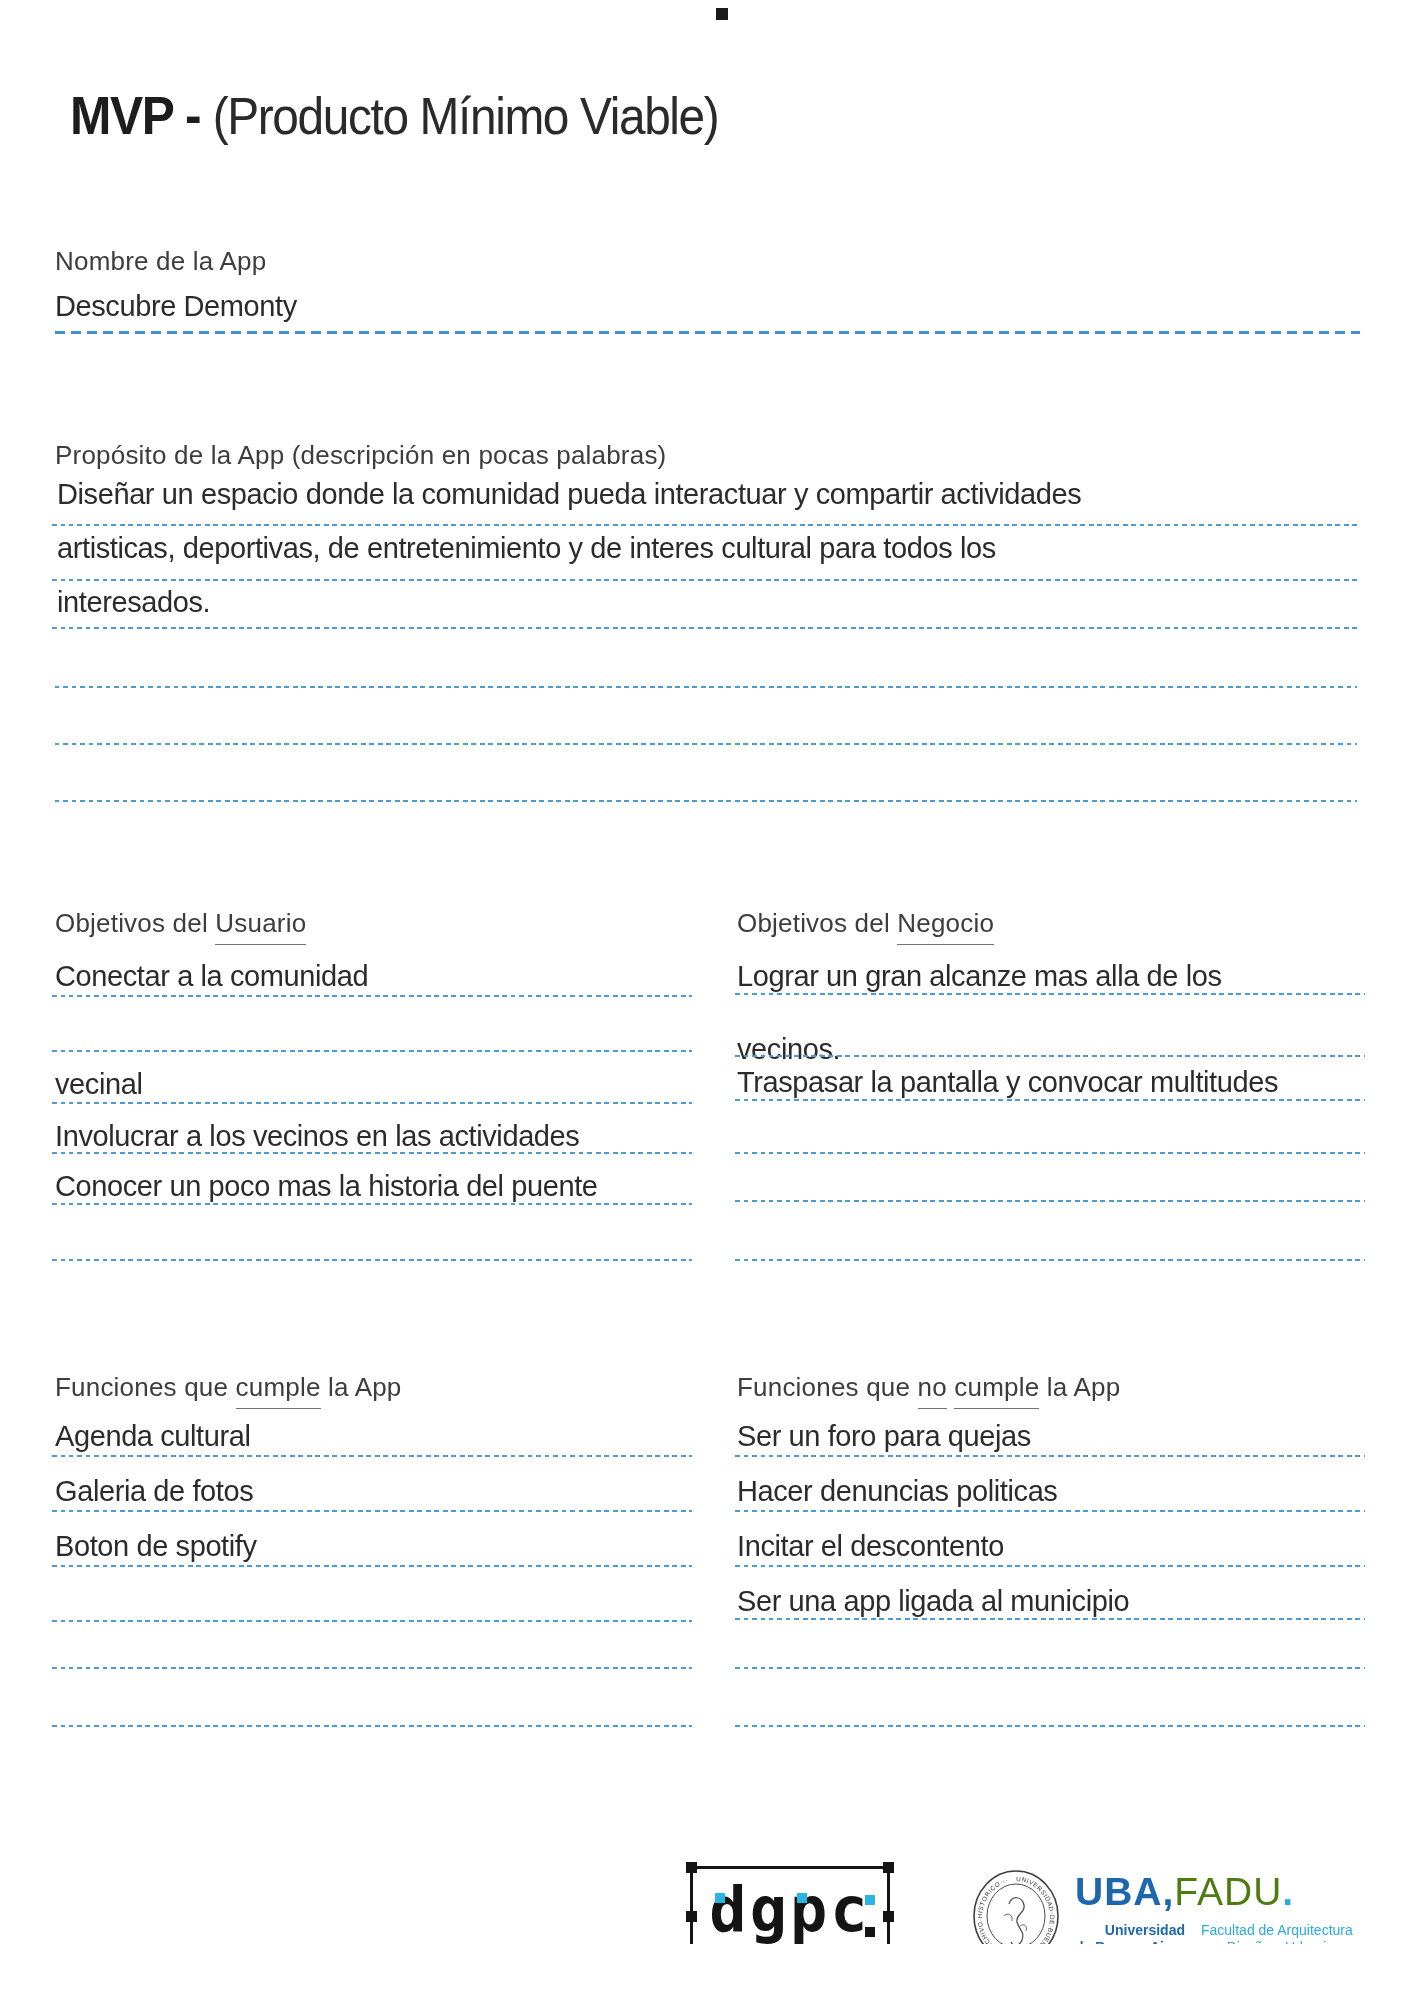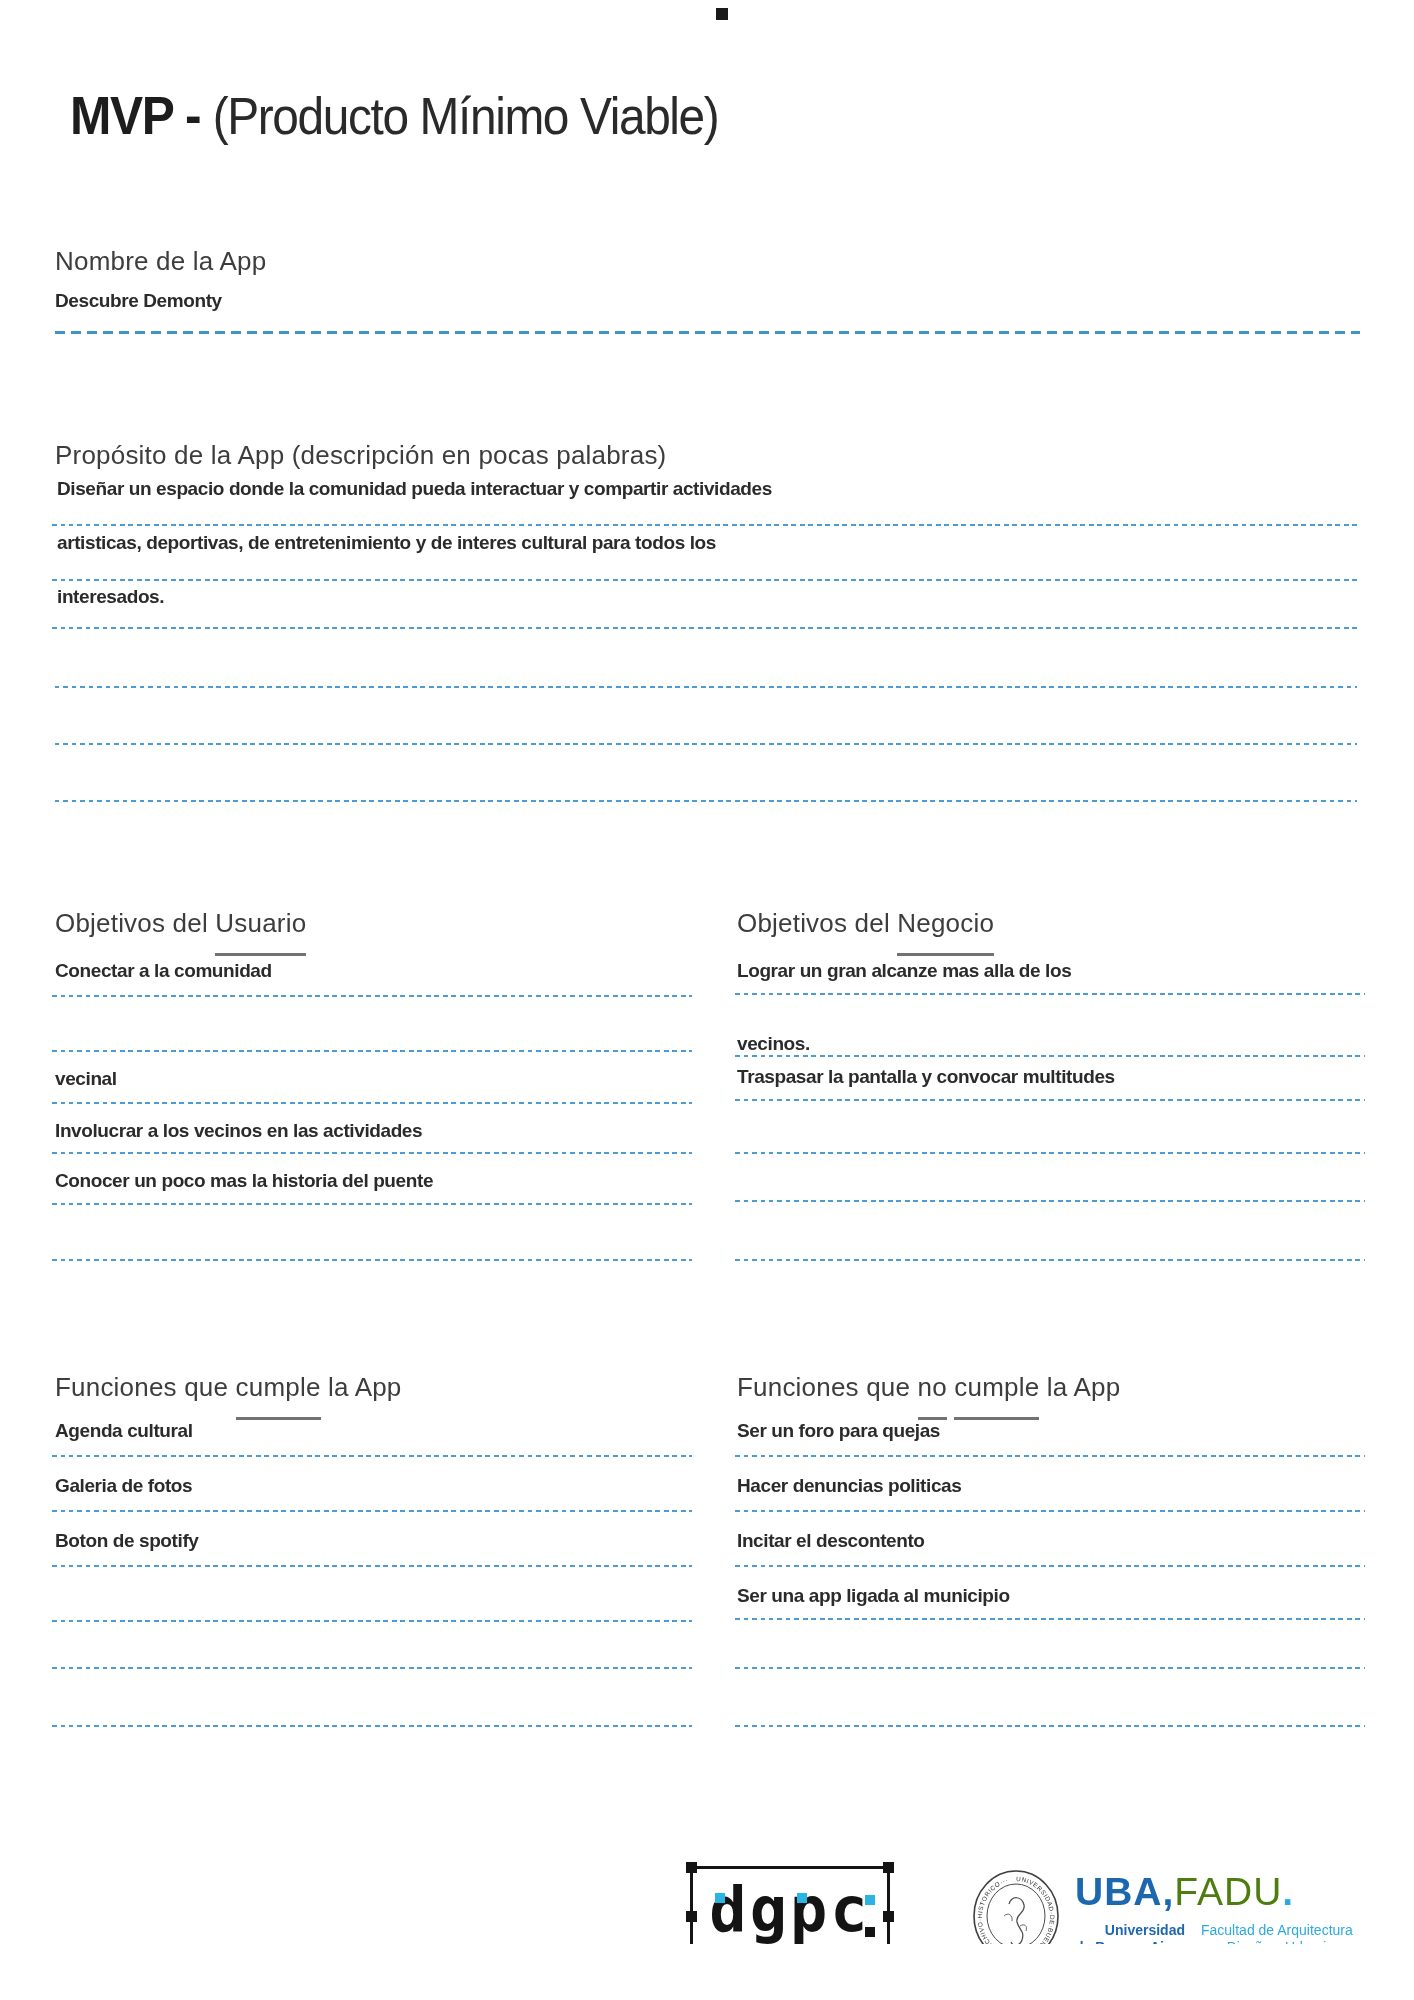--- a/index.html
+++ b/index.html
@@ -9,23 +9,23 @@
   }
   .abs{position:absolute;}
   .sq{position:absolute; background:#1a1a1a;}
   
   .title{position:absolute; left:70px; top:84px; white-space:nowrap;
          transform:scaleX(0.92); transform-origin:0 0; letter-spacing:-1.5px;}
   .title .t-bold{font-weight:bold; font-size:54px; color:#1d1d1d;}
   .title .t-light{font-weight:400; font-size:52px; color:#2a2a2a;}
   
   .lbl{position:absolute; font-size:26px; color:#3d3d3d; letter-spacing:0.2px; white-space:nowrap;}
-  .ans{position:absolute; font-size:19px; font-weight:bold; color:#2b2b2b;
+  .ans{position:absolute; font-size:29px; font-weight:normal; color:#2b2b2b;
        letter-spacing:-0.4px; white-space:nowrap;}
-  .u{border-bottom:3px solid #737373; padding-bottom:15px;}
+  .u{border-bottom:1px solid #737373; padding-bottom:6px;}
   
   .dash{position:absolute; height:2.5px;
         background:repeating-linear-gradient(90deg,#3f92cb 0 10px, transparent 10px 16px);}
   .dot{position:absolute; height:2px;
        background:repeating-linear-gradient(90deg,#4d9bd2 0 4.5px, transparent 4.5px 8.5px);}
   
   .dgpc-box{position:absolute; left:690px; top:1866px; width:200px; height:97px;
             border:3px solid #141414; box-sizing:border-box;}
   .dgpc-txt{position:absolute; left:0; top:4px; width:100%; text-align:center;
             font-family:"DejaVu Sans Mono", monospace; font-weight:bold;

